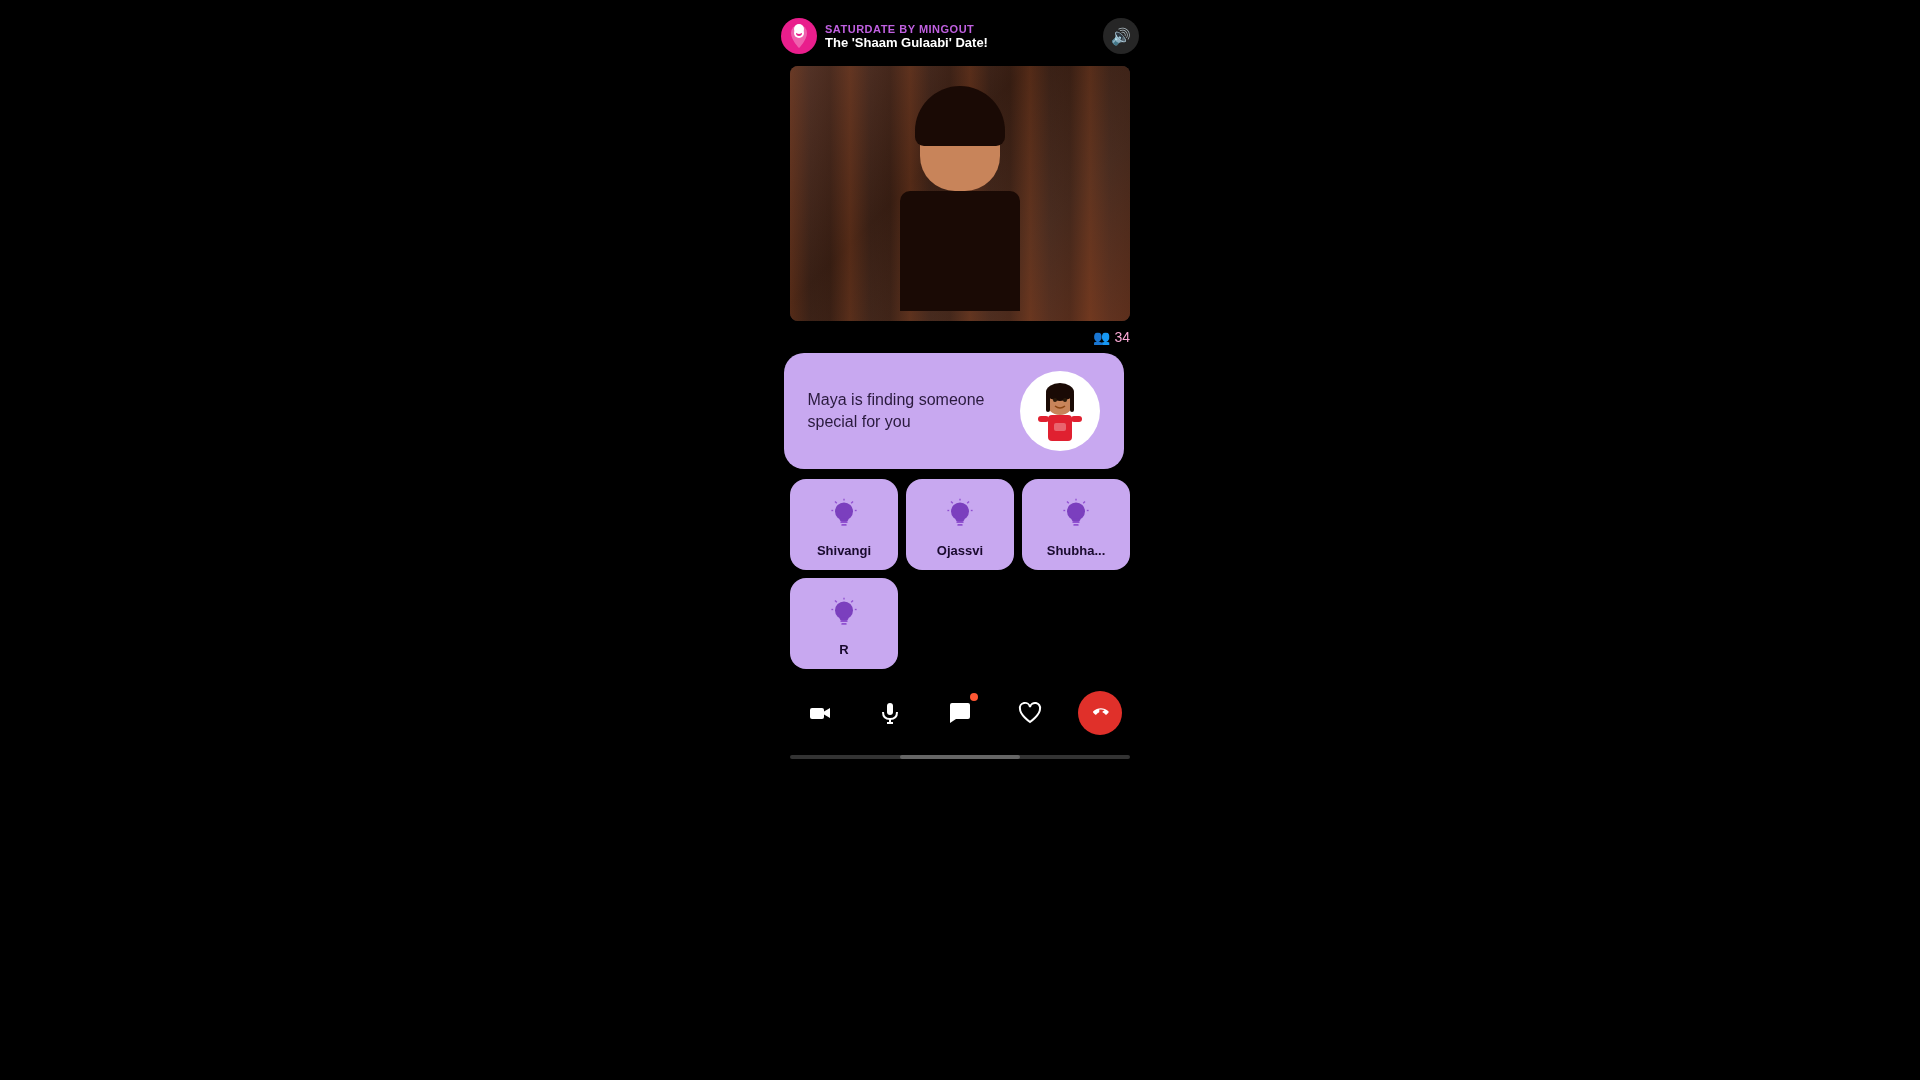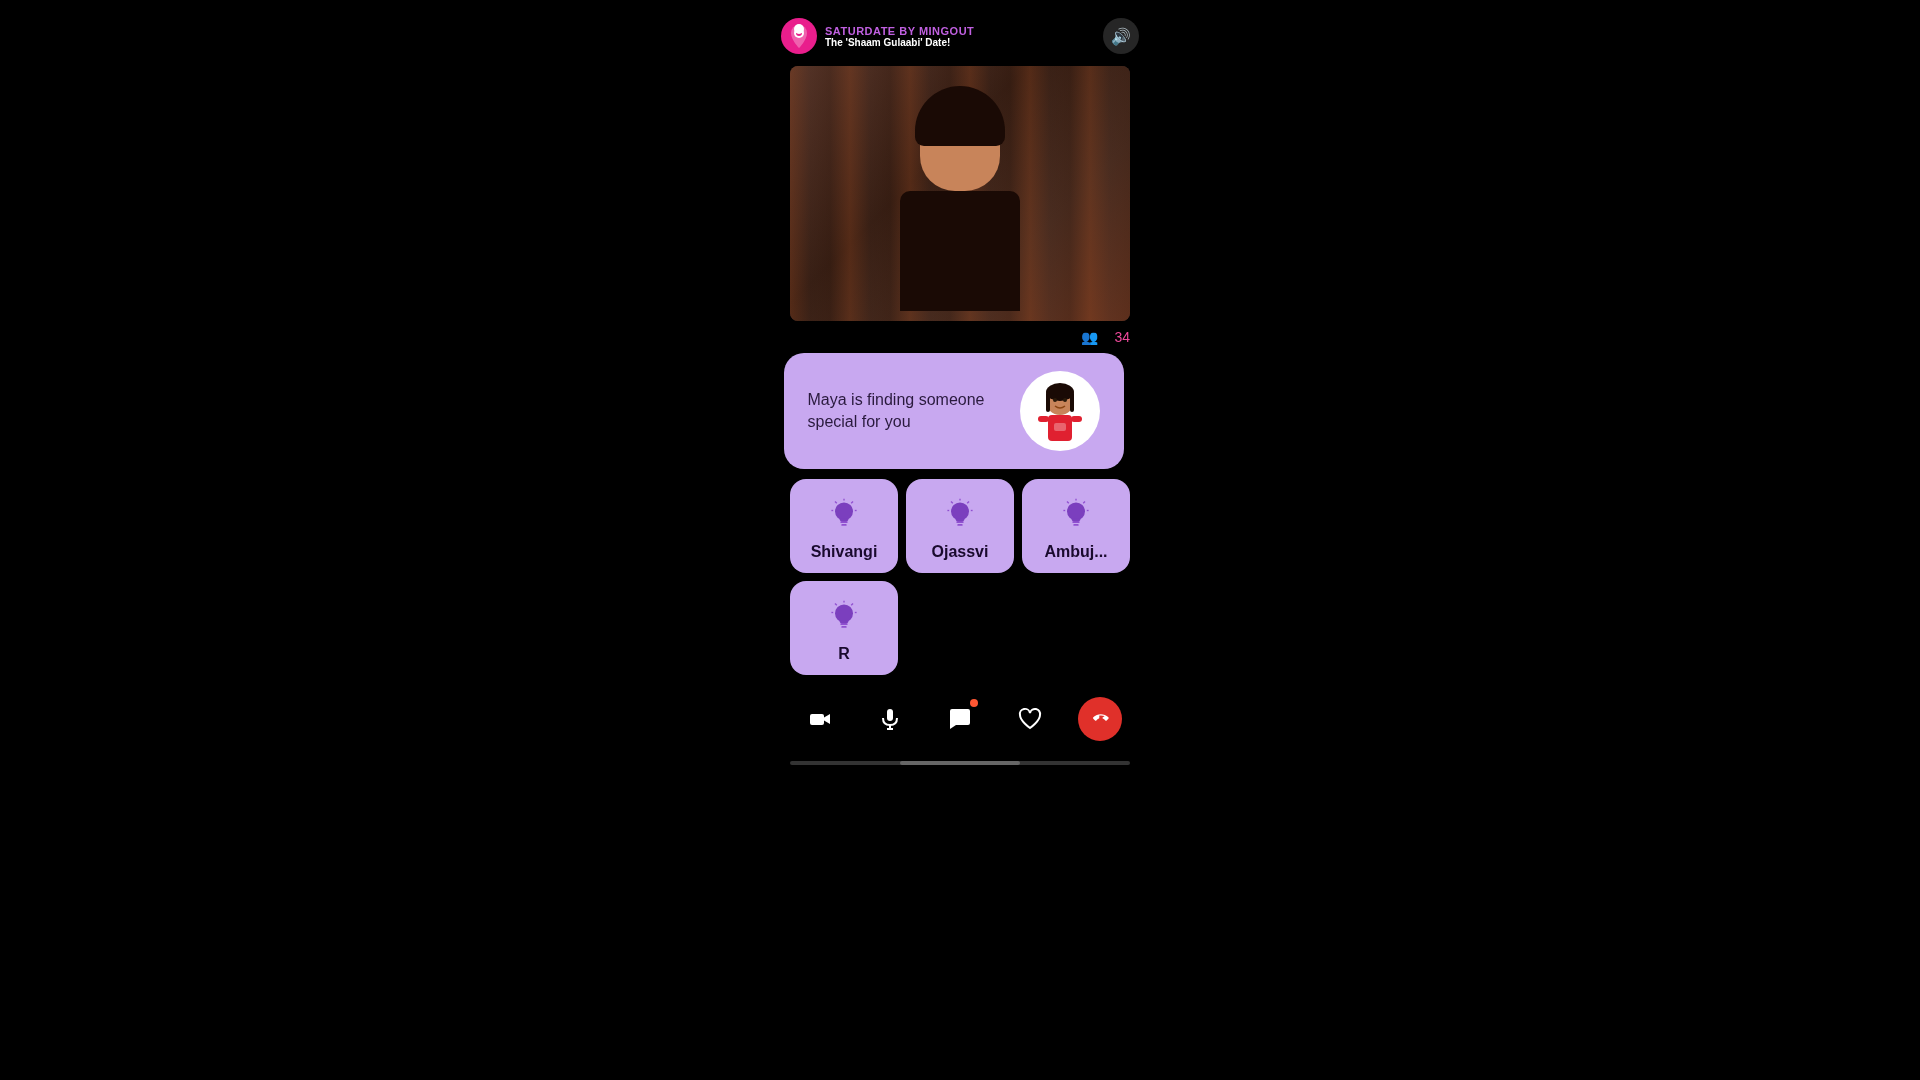--- a/index.html
+++ b/index.html
@@ -68,21 +68,21 @@
     .header-brand {
       color: #c060e0;
       font-size: 11px;
       font-weight: 700;
       letter-spacing: 0.5px;
       text-transform: uppercase;
     }
 
     .header-event {
       color: #fff;
-      font-size: 10px;
+      font-size: 13px;
       font-weight: 600;
     }
 
     .sound-btn {
       margin-left: auto;
       width: 36px;
       height: 36px;
       background: rgba(255,255,255,0.15);
       border-radius: 50%;
       border: none;
@@ -178,23 +178,22 @@
       padding: 4px 0;
       gap: 4px;
     }
 
     .participants-icon {
       color: #aaa;
       font-size: 14px;
     }
 
     .participants-count {
-      color: #ec4899;
+      color: #f9a8d4;
       font-size: 14px;
-      margin-left: 12px;
     }
 
     
     .maya-card {
       width: 340px;
       background: #c8a8f0;
       border-radius: 20px;
       padding: 18px 24px 18px 24px;
       display: flex;
       align-items: center;
@@ -253,21 +252,21 @@
       justify-content: center;
     }
 
     .lightbulb-svg {
       width: 36px;
       height: 36px;
     }
 
     .participant-name {
       color: #1a0a2e;
-      font-size: 16px;
+      font-size: 13px;
       font-weight: 600;
       text-align: center;
     }
 
     
     .bottom-controls {
       width: 100%;
       display: flex;
       justify-content: space-around;
       align-items: center;
@@ -437,21 +436,21 @@
           <path d="M15 24 Q15 28 20 28 Q25 28 25 24" fill="#7b3fbe"></path>
           <rect x="16" y="27" width="8" height="2" rx="1" fill="#9050d0"></rect>
           <rect x="17" y="30" width="6" height="2" rx="1" fill="#9050d0"></rect>
           <line x1="20" y1="4" x2="20" y2="2" stroke="#9050d0" stroke-width="1.5"></line>
           <line x1="28" y1="7" x2="30" y2="5" stroke="#9050d0" stroke-width="1.5"></line>
           <line x1="32" y1="15" x2="34" y2="15" stroke="#9050d0" stroke-width="1.5"></line>
           <line x1="8" y1="15" x2="6" y2="15" stroke="#9050d0" stroke-width="1.5"></line>
           <line x1="12" y1="7" x2="10" y2="5" stroke="#9050d0" stroke-width="1.5"></line>
         </svg>
       </div>
-      <span class="participant-name">Ambuj...</span>
+      <span class="participant-name">Shubha...</span>
     </div>
 
 
     <div class="participant-card">
       <div class="participant-icon">
         <svg class="lightbulb-svg" viewBox="0 0 40 40" fill="none">
           <circle cx="20" cy="16" r="10" fill="#7b3fbe"></circle>
           <path d="M15 24 Q15 28 20 28 Q25 28 25 24" fill="#7b3fbe"></path>
           <rect x="16" y="27" width="8" height="2" rx="1" fill="#9050d0"></rect>
           <rect x="17" y="30" width="6" height="2" rx="1" fill="#9050d0"></rect>

